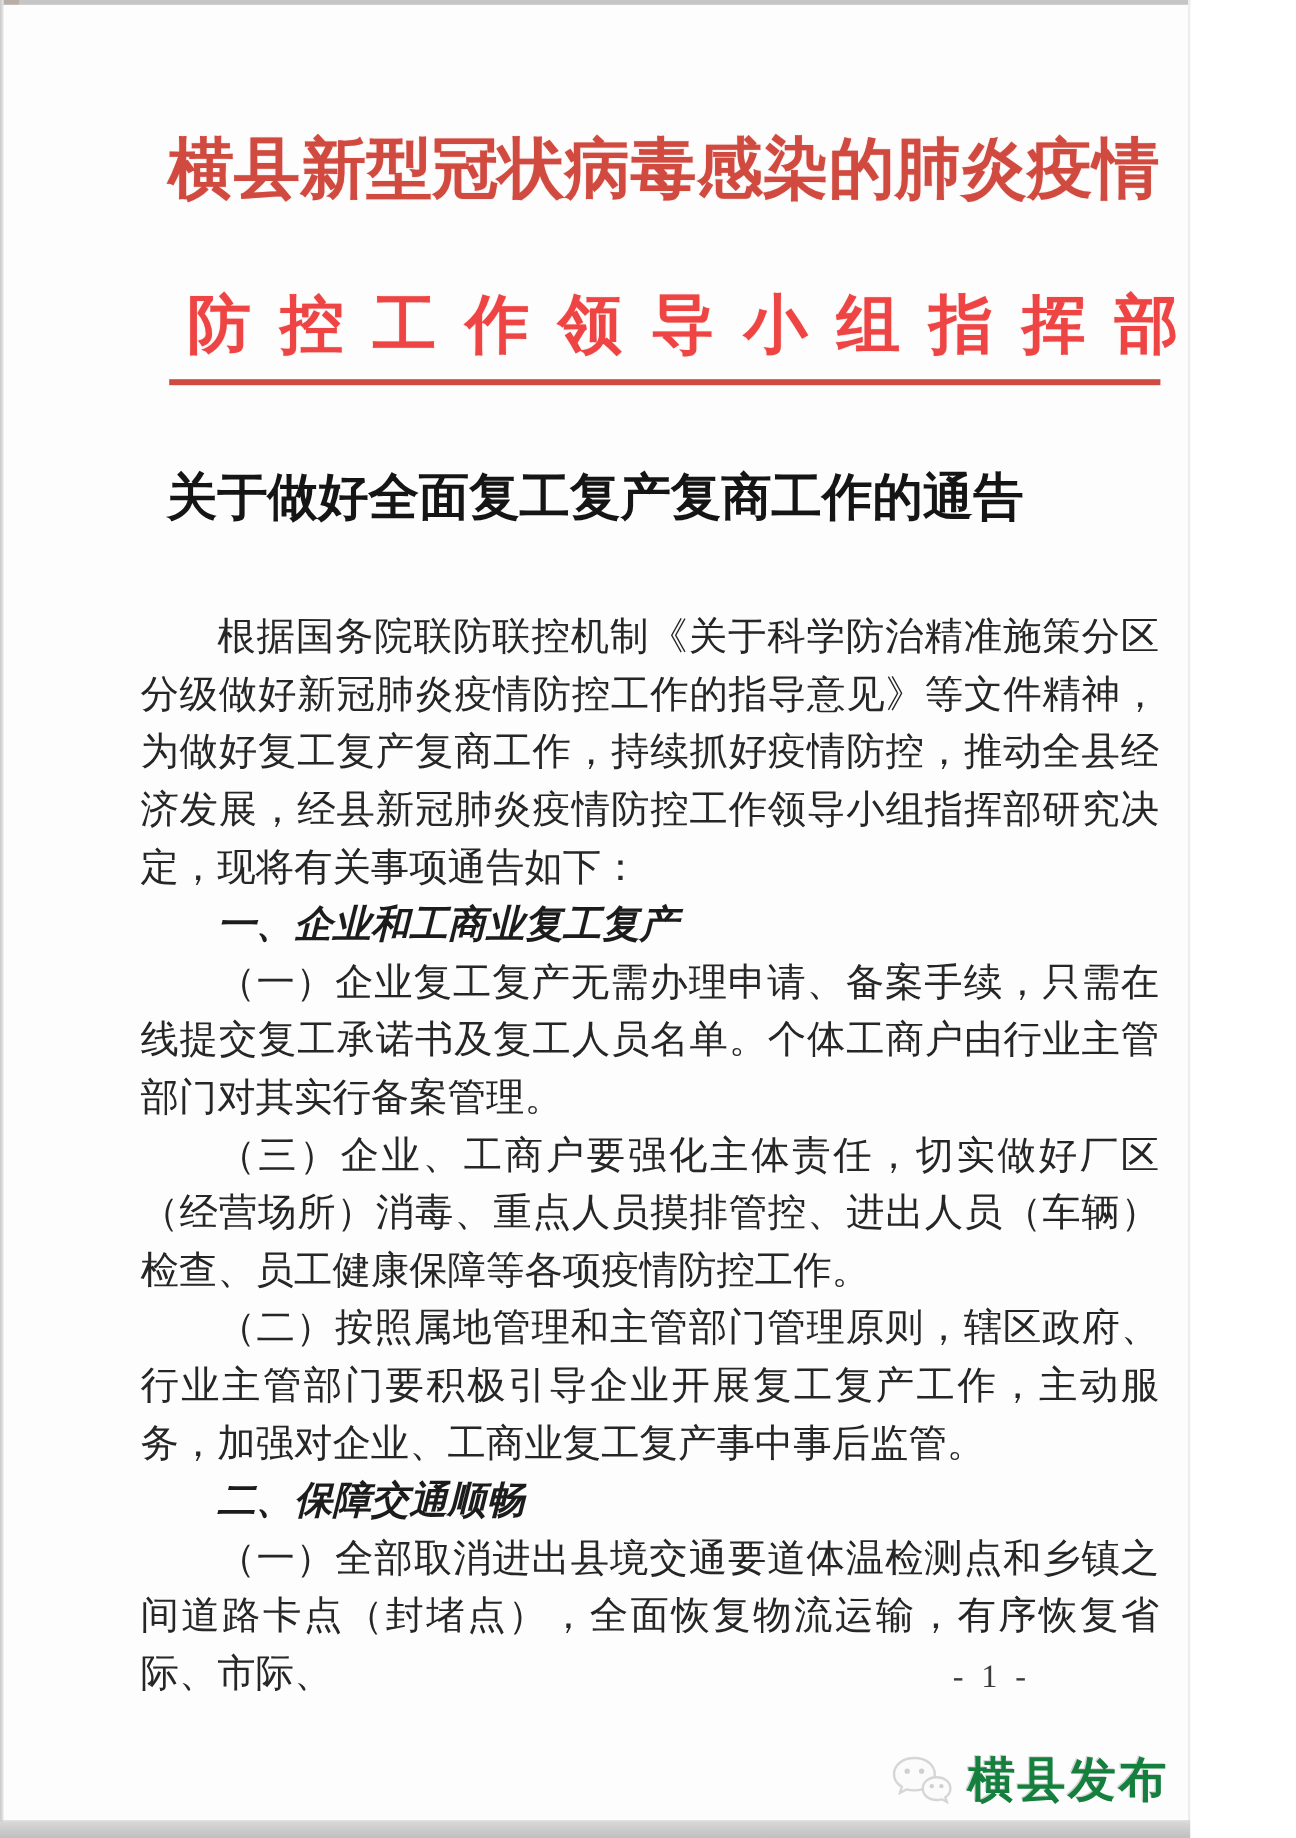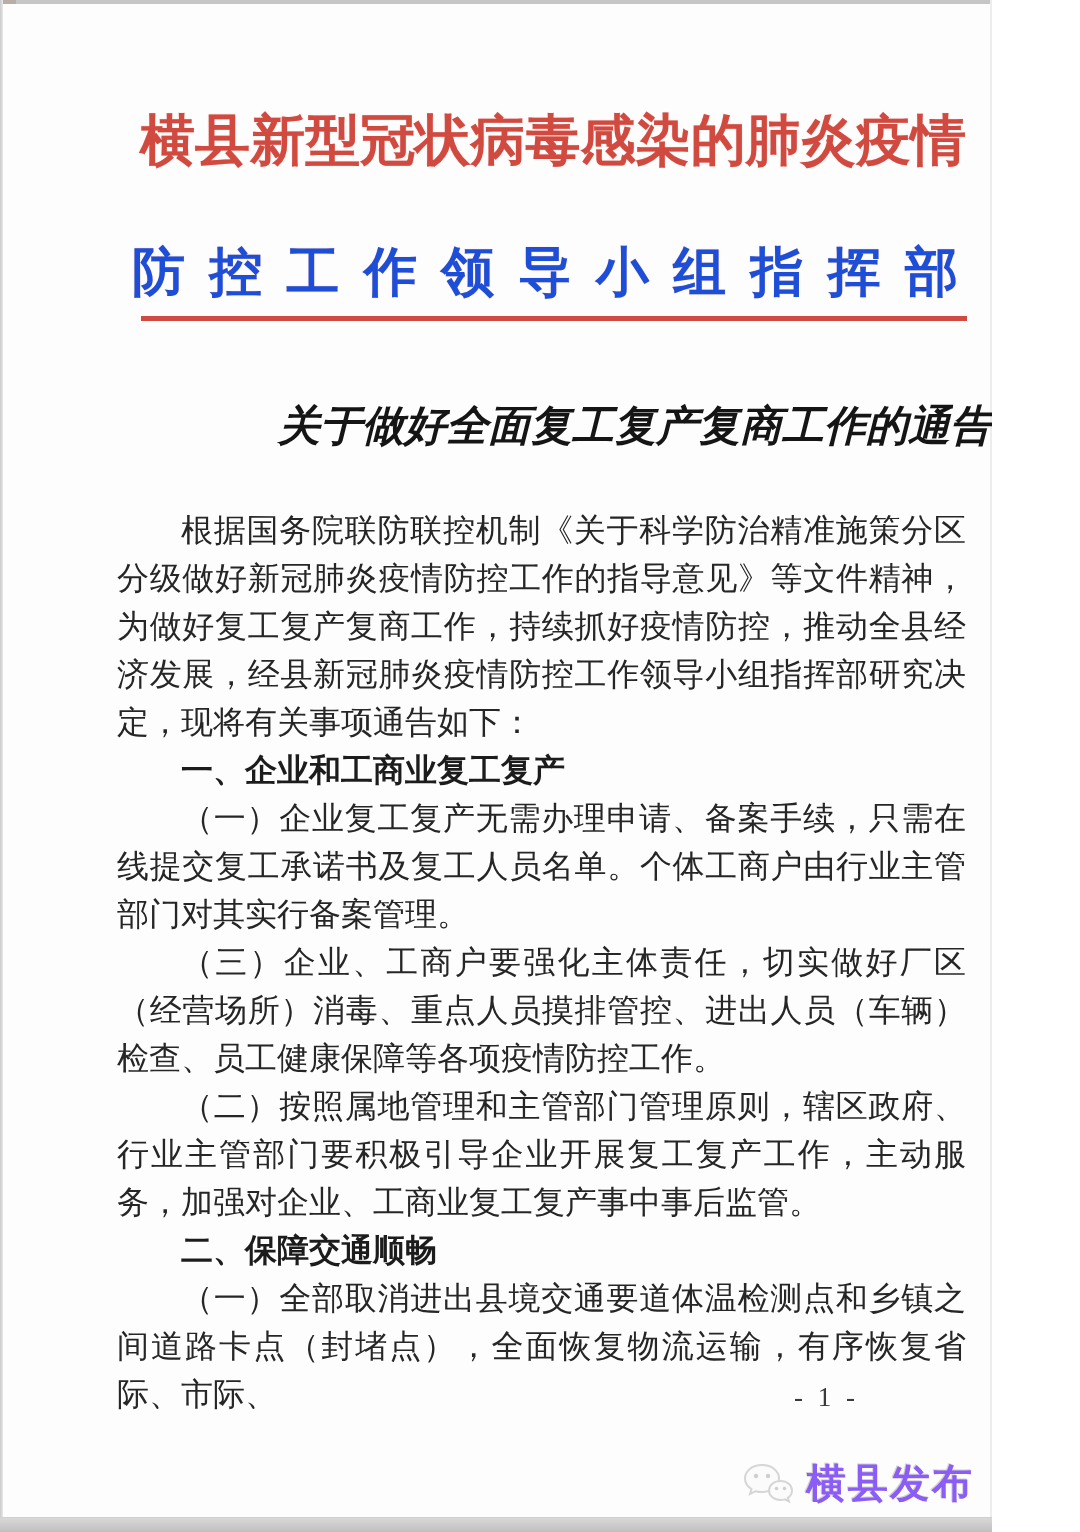--- a/index.html
+++ b/index.html
@@ -35,69 +35,68 @@
   .hdr-line1 {
     position: absolute; top: 106px; left: 140px; width: 826px;
     font-family: "Liberation Sans", "DejaVu Sans", sans-serif;
     font-weight: bold; font-size: 55px; line-height: 1.25;
     color: #d14a40;
     text-align: justify; text-align-last: justify;
     text-shadow: 0 0 1px rgba(209,74,64,.45);
     white-space: nowrap;
   }
   .hdr-line2 {
-    position: absolute; top: 240px; left: 132px; width: 826px;
-    font-family: Liberation Sans, sans-serif;
+    position: absolute; top: 240px; left: 156px; width: 826px;
+    font-family: Liberation Serif, serif;
     font-weight: bold; font-size: 53px; line-height: 1.2;
-    color: #1d4ed8;
+    color: #ef4444;
     text-align: justify; text-align-last: justify;
     text-shadow: 0 0 1px rgba(209,74,64,.45);
   }
   .red-rule {
     position: absolute; top: 316px; left: 141px; width: 826px; height: 5px;
     background: #cf4a40;
   }
 
   
   .doc-title {
-    position: absolute; top: 398px; left: 0; width: 100%;
-    text-align: right;
+    position: absolute; top: 386px; left: 0; width: 100%;
+    text-align: center;
     font-family: "Liberation Serif", "DejaVu Serif", serif;
     font-weight: bold; font-size: 42px; color: #151515;
     letter-spacing: 0px;
-    font-style: italic;
   }
 
   
   .body-text {
     position: absolute; top: 506px; left: 117px; width: 849px;
     font-size: 32px; line-height: 48px; color: #262626;
     text-align: justify;
   }
   .body-text p { margin: 0; text-indent: 2em; }
   .sec-heading {
     margin: 0; text-indent: 2em;
     font-family: "Liberation Sans", "DejaVu Sans", sans-serif;
-    font-weight: bold; color: #1c1c1c;
+    font-weight: bold; color: #1c1c1c; font-style: italic;
   }
 
   .page-num {
     position: absolute; top: 1382px; right: 133px;
     font-size: 27px; color: #3a3a3a; letter-spacing: 4px;
     font-family: "Liberation Serif", "DejaVu Serif", serif;
   }
 
   
   .watermark {
     position: absolute; top: 1456px; right: 18px;
     display: flex; align-items: center; gap: 12px;
   }
   .wm-text {
     font-family: "Liberation Sans", "DejaVu Sans", sans-serif;
-    font-size: 40px; font-weight: bold; color: #8b5cf6;
+    font-size: 40px; font-weight: bold; color: #15803d;
     text-shadow: -1px -1px 0 #d2d2d2, 1px 1px 0 #ffffff;
     letter-spacing: 2px;
   }
   .wm-icon svg { display: block; }
 </style>
 </head>
 <body>
 
 <div class="page">
 

